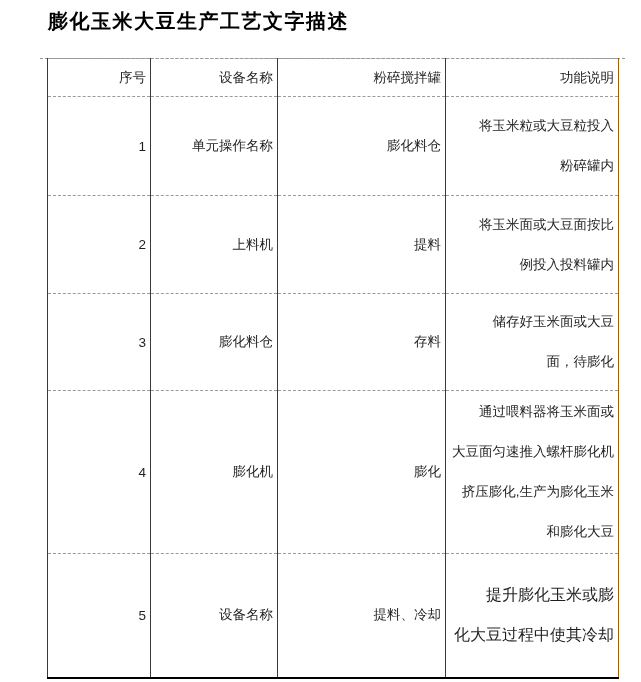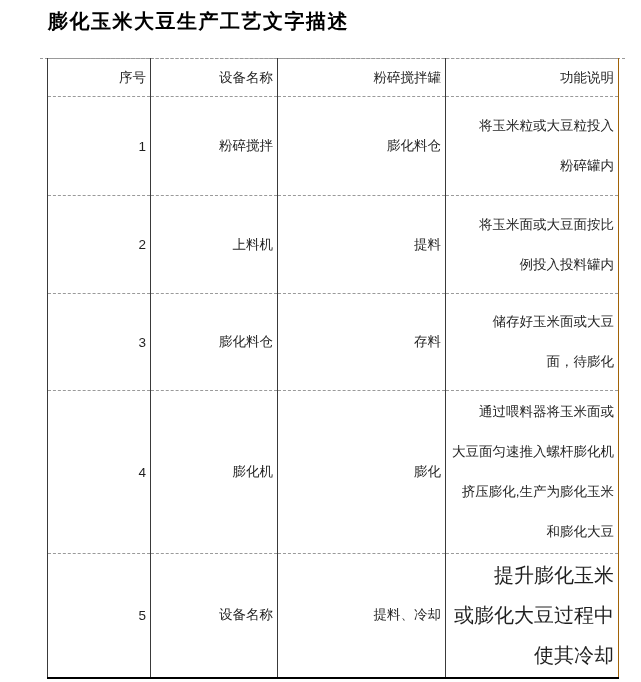--- a/index.html
+++ b/index.html
@@ -77,21 +77,21 @@
   .process-table tbody tr:nth-child(3) { height: 97px; }
   .process-table tbody tr:nth-child(4) { height: 163px; }
   .process-table tbody tr:nth-child(5) { height: 124px; }
   
   .process-table td.fn {
     line-height: 40px;
     word-break: break-all;
     margin-left: 24px;
   }
   
-  .process-table tbody tr:nth-child(5) td.fn { font-size: 20px; }
+  .process-table tbody tr:nth-child(5) td.fn { font-size: 16px; }
 </style>
 </head>
 <body>
 
 <div class="doc">
 
   <h1 class="doc-title">膨化玉米大豆生产工艺文字描述</h1>
 
   <div class="table-wrap">
     <table class="process-table">
@@ -105,21 +105,21 @@
         <tr>
           <th>序号</th>
           <th>设备名称</th>
           <th>粉碎搅拌罐</th>
           <th>功能说明</th>
         </tr>
       </thead>
       <tbody id="table-body">
           <tr>
             <td>1</td>
-            <td>粉碎搅拌</td>
+            <td>单元操作名称</td>
             <td>膨化料仓</td>
             <td class="fn">将玉米粒或大豆粒投入粉碎罐内</td>
           </tr>
           <tr>
             <td>2</td>
             <td>上料机</td>
             <td>提料</td>
             <td class="fn">将玉米面或大豆面按比例投入投料罐内</td>
           </tr>
           <tr>

